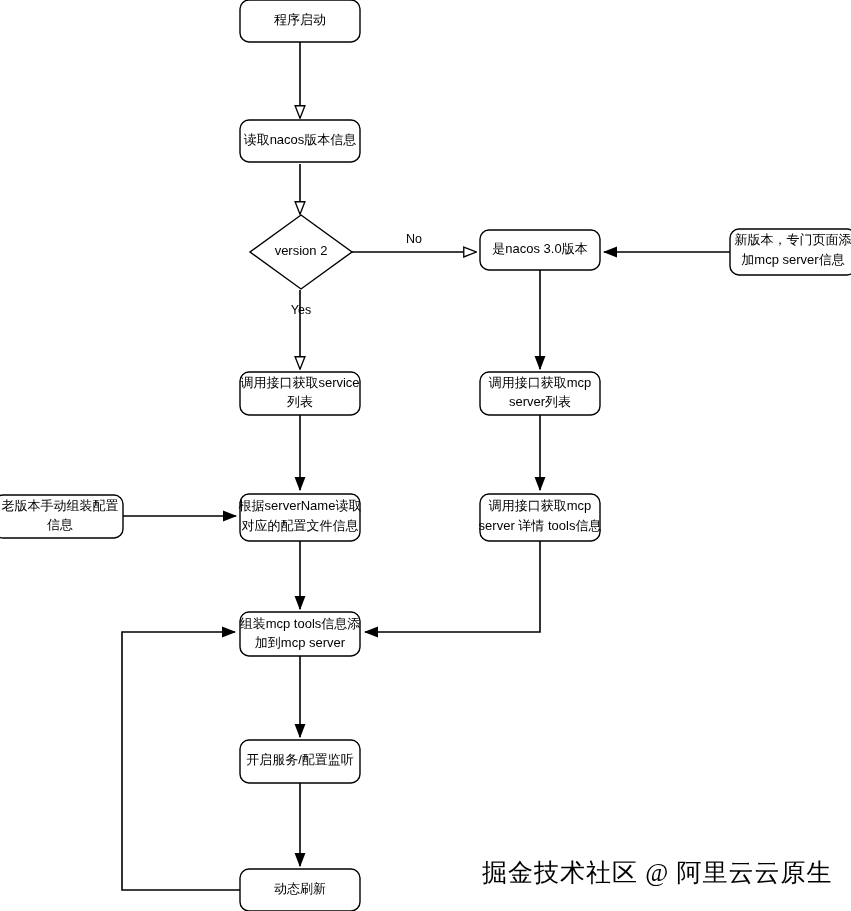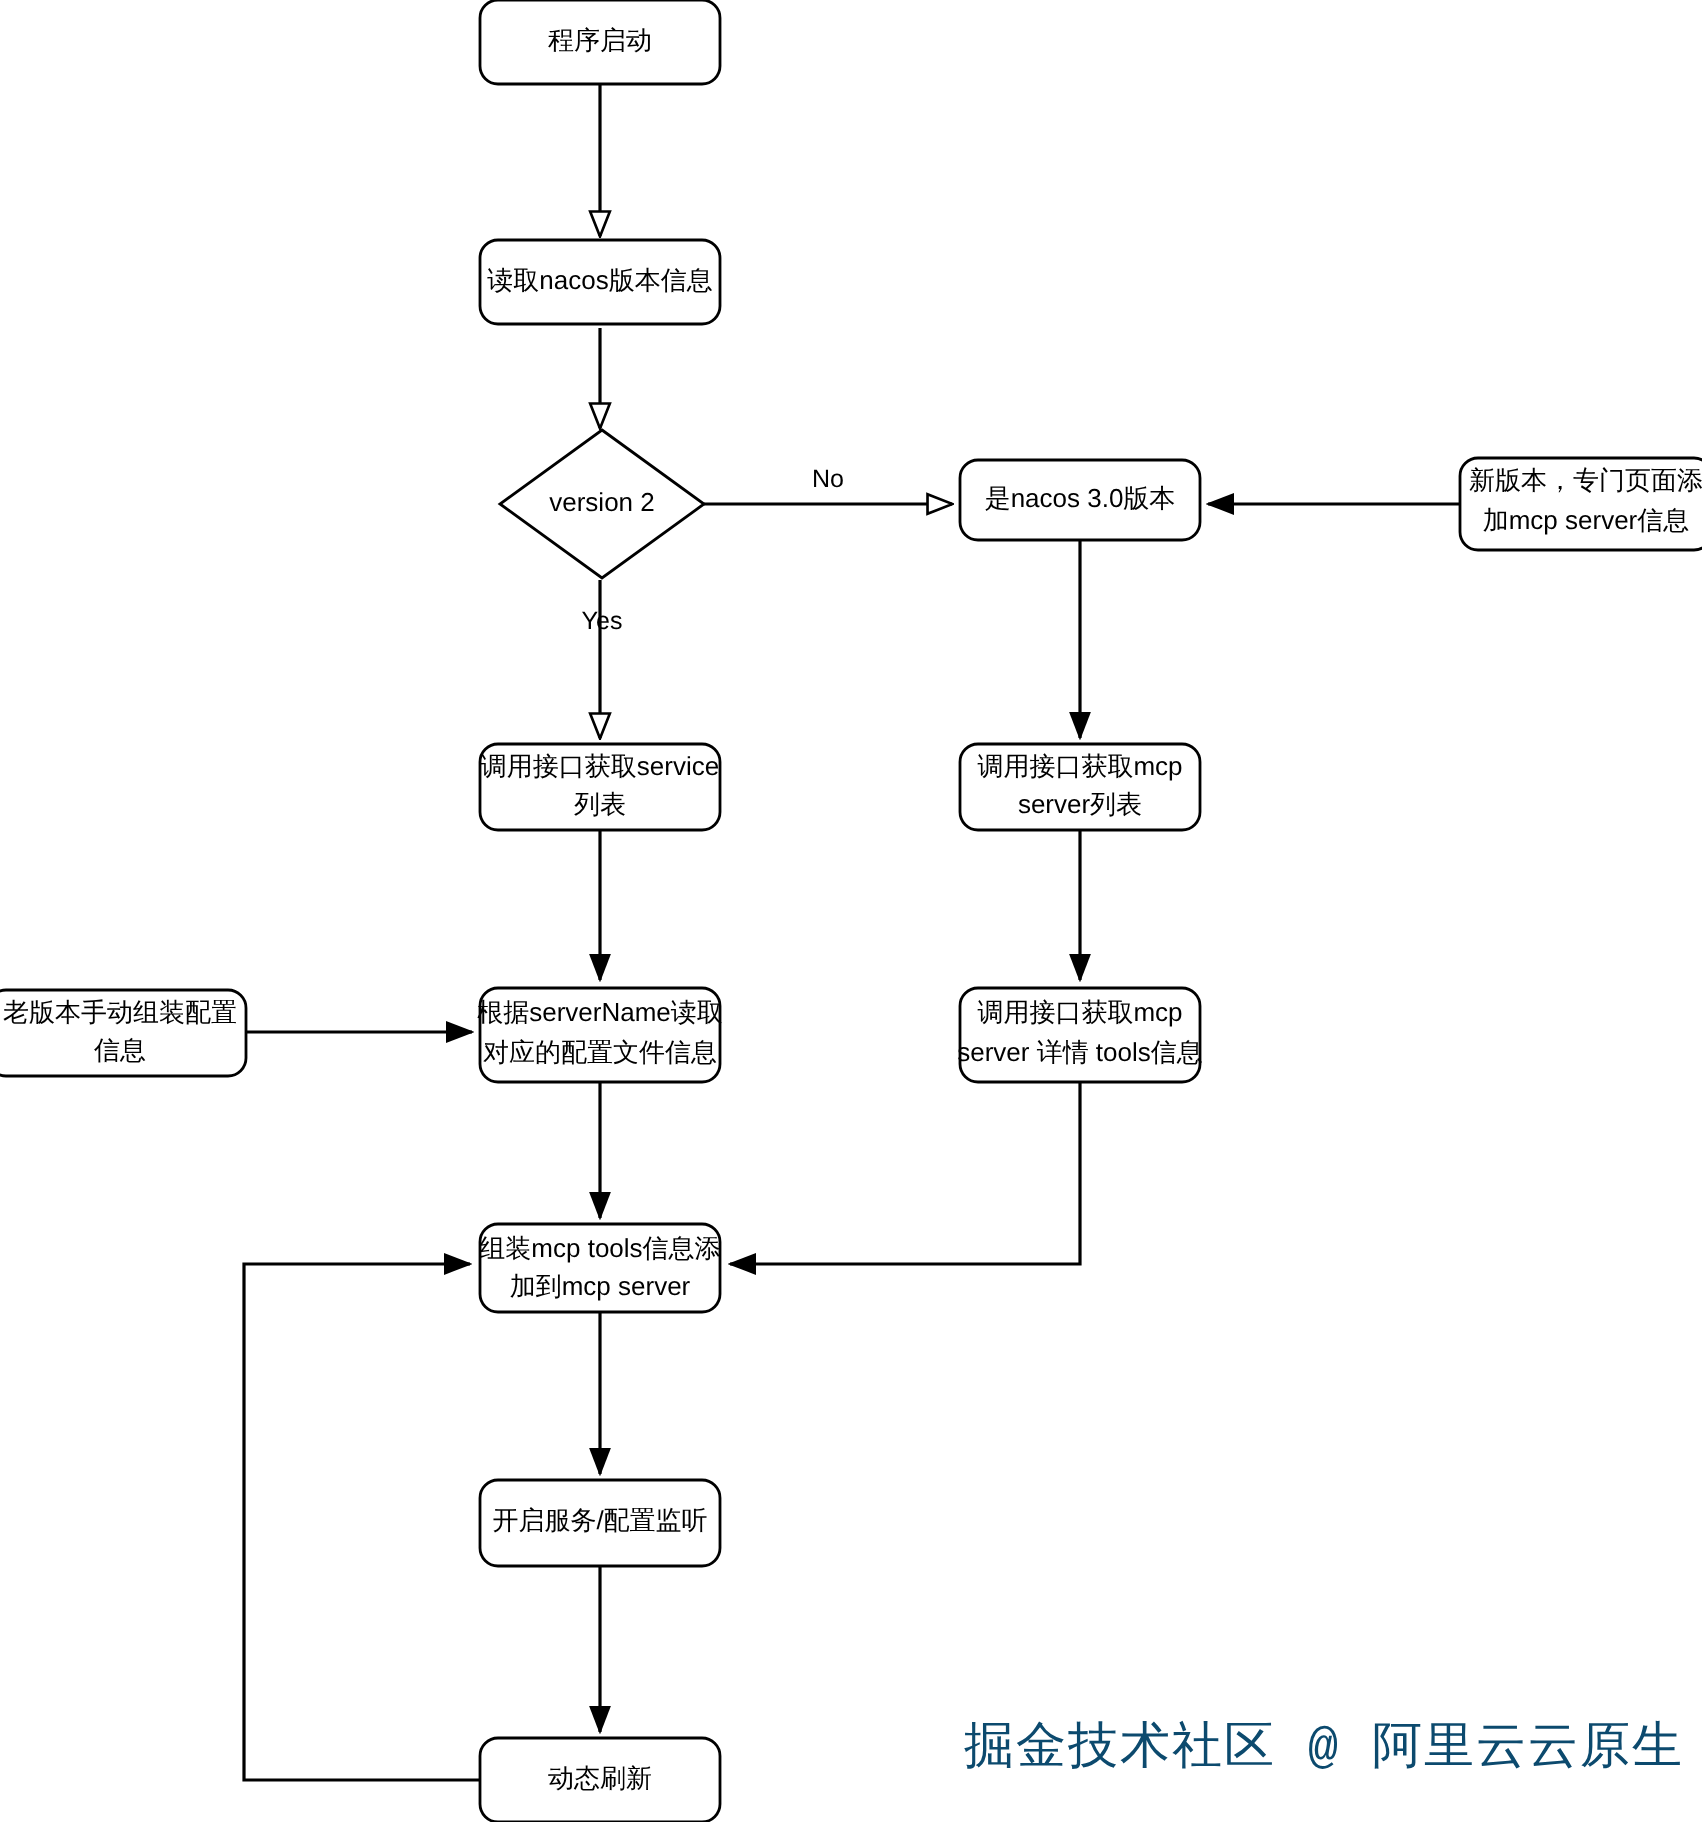--- a/index.html
+++ b/index.html
@@ -46,23 +46,23 @@
   }
   .edge-label {
     font-family: "Liberation Sans", "DejaVu Sans", sans-serif;
     font-size: 12.5px;
     fill: #000000;
     text-anchor: middle;
     dominant-baseline: middle;
   }
   .watermark {
     position: absolute;
-    font-family: Liberation Mono, monospace;
+    font-family: Liberation Serif, serif;
     font-size: 25px;
-    color: #0c4a6e;
+    color: #000000;
     letter-spacing: 1px;
     white-space: nowrap;
     user-select: none;
   }
 </style>
 </head>
 <body>
 
 <div id="canvas">
 

